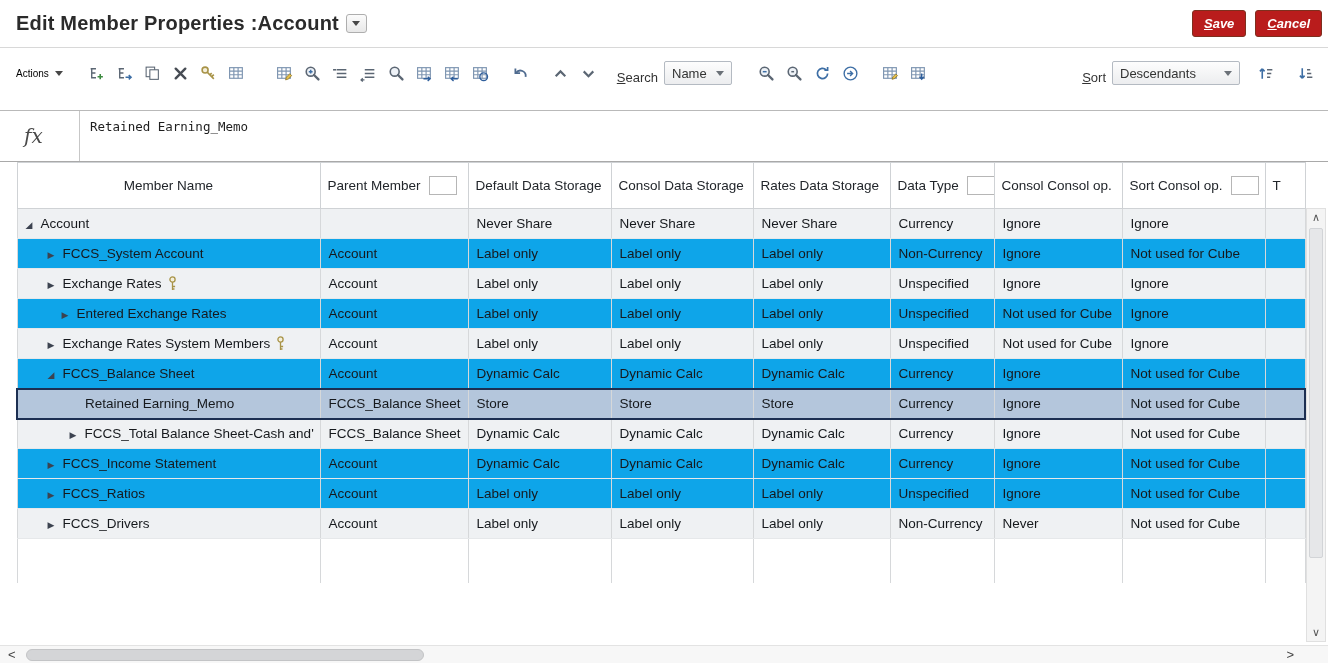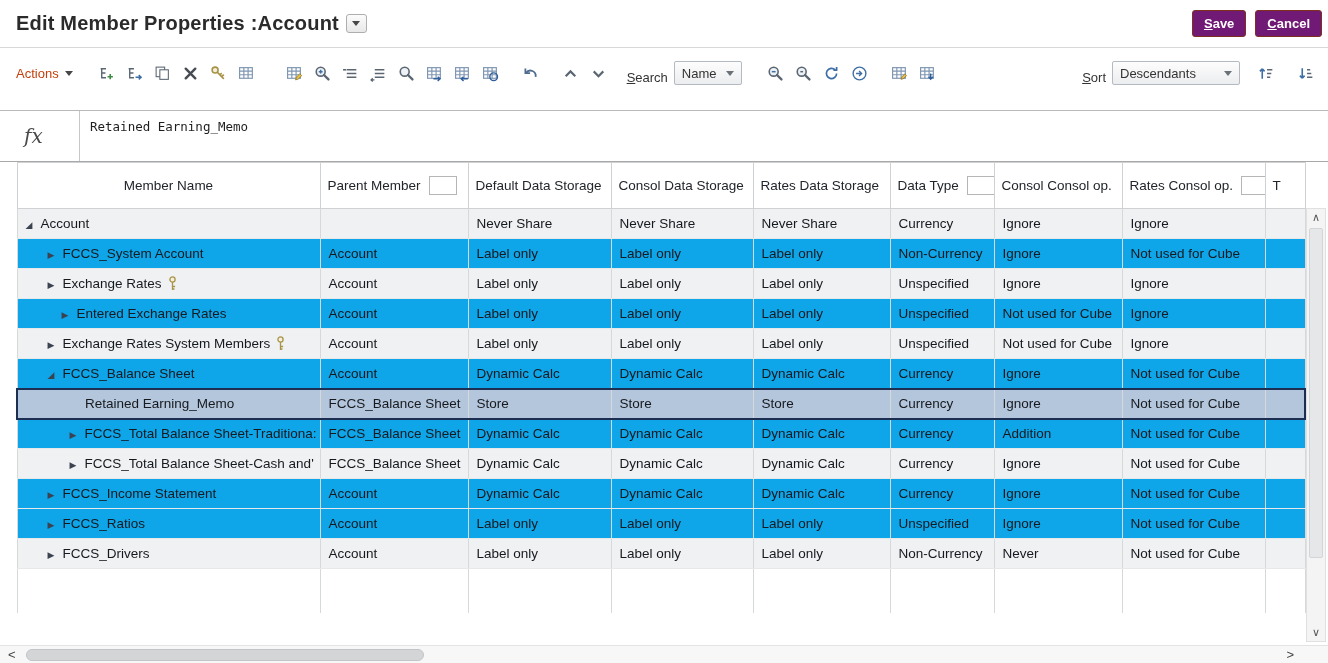--- a/index.html
+++ b/index.html
@@ -8,27 +8,27 @@
     font-family: "Liberation Sans", sans-serif;
     background:#fff; color:#1b1f24; overflow:hidden; position:relative;
   }
   
   .titlebar { display:flex; align-items:center; height:48px; padding:0 6px 0 16px; border-bottom:1px solid #d8d8d8; }
   .page-title { font-size:20px; font-weight:bold; color:#2b2b2b; letter-spacing:.2px; }
   .title-dd { margin-left:7px; width:21px; height:19px; border:1px solid #aeaeae; border-radius:3px;
     background:linear-gradient(#fbfbfb,#e8e8e8); display:inline-flex; align-items:center; justify-content:center; cursor:pointer; }
   .caret { width:0; height:0; border-left:4px solid transparent; border-right:4px solid transparent; border-top:5px solid #474747; }
   .flex-spacer { flex:1; }
-  .btn { display:inline-block; background:#701a75; border:1px solid #7E2F1E; color:#fff; font-weight:bold;
-    font-size:13px; padding:5px 11px; border-radius:3px; margin-left:9px; cursor:pointer; font-family:inherit; }
+  .btn { display:inline-block; background:#b91c1c; border:1px solid #7E2F1E; color:#fff; font-weight:bold;
+    font-size:13px; padding:5px 11px; border-radius:3px; margin-left:9px; cursor:pointer; font-family:inherit;font-style:italic; }
   .btn::first-letter { text-decoration:underline; }
   
   .toolbar { display:flex; align-items:center; height:50px; padding:0 8px 0 16px; }
   .actions-btn { display:inline-flex; align-items:center; gap:6px; background:none; border:0; font-family:inherit;
-    font-size:13px; color:#c2410c; cursor:pointer; }
+    font-size:10px; color:#000000; cursor:pointer; }
   .tbtn { display:inline-flex; align-items:center; justify-content:center; width:24px; height:24px;
     background:none; border:0; padding:0; margin:0 2px; cursor:pointer; }
   .tbtn svg { display:block; }
   .tgap { width:12px; flex:none; } .tgap-l { width:20px; flex:none; }
   .tlabel { display:inline-block; font-size:13px; color:#333; margin:8px 6px 0 2px; }
   .tlabel::first-letter { text-decoration:underline; }
   .select { height:24px; display:inline-flex; align-items:center; justify-content:space-between; gap:4px;
     background:linear-gradient(#fdfdfd,#ecedef); border:1px solid #b4bac2; border-radius:2px;
     padding:0 7px; font-size:13px; color:#333; cursor:pointer; }
   .select .caret { border-top-color:#6b7178; }
@@ -327,21 +327,21 @@
               <span class="hfilter"></span>
             </div>
           </th>
           <th>
             <div class="thwrap">
               <span>Consol Consol op.</span>
             </div>
           </th>
           <th>
             <div class="thwrap">
-              <span>Rates Consol op.</span>
+              <span>Sort Consol op.</span>
               <span class="hfilter"></span>
             </div>
           </th>
           <th>
             <div class="thwrap">
               <span>T</span>
             </div>
           </th>
         </tr>
       </thead>
@@ -419,31 +419,20 @@
     <td class="val"></td>
   </tr>
         <tr class="selected">
     <td class="member-cell" style="padding-left: 52px;"><span class="exp leaf"></span><span class="mname">Retained Earning_Memo</span></td>
     <td class="val">FCCS_Balance Sheet</td>
     <td class="val">Store</td>
     <td class="val">Store</td>
     <td class="val">Store</td>
     <td class="val">Currency</td>
     <td class="val">Ignore</td>
-    <td class="val">Not used for Cube</td>
-    <td class="val"></td>
-  </tr>
-        <tr class="plain">
-    <td class="member-cell" style="padding-left: 52px;"><span class="exp collapsed"></span><span class="mname">FCCS_Total Balance Sheet-Traditiona:</span></td>
-    <td class="val">FCCS_Balance Sheet</td>
-    <td class="val">Dynamic Calc</td>
-    <td class="val">Dynamic Calc</td>
-    <td class="val">Dynamic Calc</td>
-    <td class="val">Currency</td>
-    <td class="val">Addition</td>
     <td class="val">Not used for Cube</td>
     <td class="val"></td>
   </tr>
         <tr class="stripe">
     <td class="member-cell" style="padding-left: 52px;"><span class="exp collapsed"></span><span class="mname">FCCS_Total Balance Sheet-Cash and'</span></td>
     <td class="val">FCCS_Balance Sheet</td>
     <td class="val">Dynamic Calc</td>
     <td class="val">Dynamic Calc</td>
     <td class="val">Dynamic Calc</td>
     <td class="val">Currency</td>

